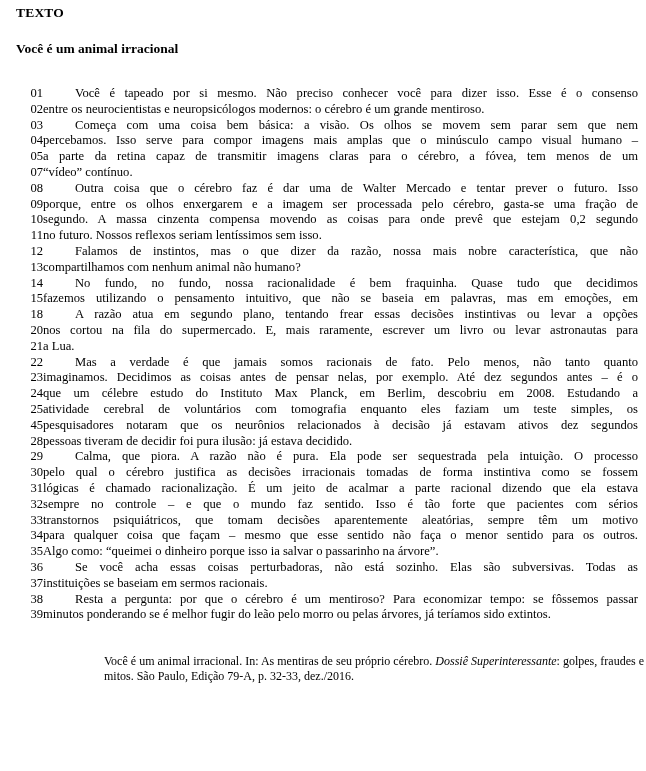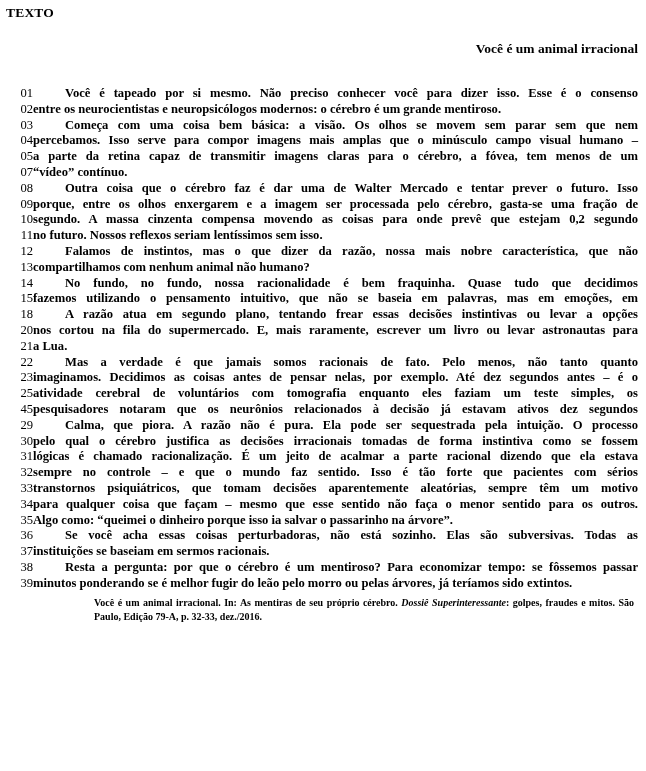--- a/index.html
+++ b/index.html
@@ -5,31 +5,31 @@
   * { margin: 0; padding: 0; box-sizing: border-box; }
   html, body { background: #ffffff; }
   body {
     font-family: "Liberation Serif", "DejaVu Serif", serif;
     color: #000000;
   }
   .page {
     width: 646px;
     height: 771px;
     background: #ffffff;
-    padding: 5px 8px 6px 6px;
+    padding: 5px 8px 6px 16px;
     overflow: hidden;
   }
   .section-label {
     font-size: 13.5px;
     font-weight: bold;
     letter-spacing: 0.2px;
   }
   .doc-title {
     margin-top: 20px;
-    text-align: right;
+    text-align: left;
     font-size: 13.5px;
     font-weight: bold;
   }
   .text-body {
     margin-top: 29px;
   }
   .line {
     display: flex;
     line-height: 15.8px;
     font-size: 12.6px;
@@ -37,36 +37,34 @@
   .line .num {
     flex: none;
     width: 27px;
     text-align: right;
   }
   .line .txt {
     flex: 1;
     display: block;
     text-align: justify;
     text-align-last: justify;
-    font-weight: bold;
   }
   .line.para-end .txt {
     text-align-last: left;
   }
   .line.indent .txt {
     text-indent: 32px;
   }
   .citation {
-    margin-top: 4px;
+    margin-top: 31px;
     margin-left: 88px;
     width: 540px;
-    font-size: 10px;
+    font-size: 12px;
     line-height: 14.5px;
     text-align: justify;
-    font-weight: bold;
   }
   .citation .italic { font-style: italic; }
 </style>
 </head>
 <body>
 
 <div class="page">
 
   <div class="section-label">TEXTO</div>
 
@@ -144,27 +142,35 @@
       </div>
       <div class="line indent">
         <span class="num">22</span>
         <span class="txt">Mas a verdade é que jamais somos racionais de fato. Pelo menos, não tanto quanto</span>
       </div>
       <div class="line">
         <span class="num">23</span>
         <span class="txt">imaginamos. Decidimos as coisas antes de pensar nelas, por exemplo. Até dez segundos antes – é o</span>
       </div>
       <div class="line">
+        <span class="num">24</span>
+        <span class="txt">que um célebre estudo do Instituto Max Planck, em Berlim, descobriu em 2008. Estudando a</span>
+      </div>
+      <div class="line">
         <span class="num">25</span>
         <span class="txt">atividade cerebral de voluntários com tomografia enquanto eles faziam um teste simples, os</span>
       </div>
       <div class="line">
         <span class="num">45</span>
         <span class="txt">pesquisadores notaram que os neurônios relacionados à decisão já estavam ativos dez segundos</span>
       </div>
+      <div class="line para-end">
+        <span class="num">28</span>
+        <span class="txt">pessoas tiveram de decidir foi pura ilusão: já estava decidido.</span>
+      </div>
       <div class="line indent">
         <span class="num">29</span>
         <span class="txt">Calma, que piora. A razão não é pura. Ela pode ser sequestrada pela intuição. O processo</span>
       </div>
       <div class="line">
         <span class="num">30</span>
         <span class="txt">pelo qual o cérebro justifica as decisões irracionais tomadas de forma instintiva como se fossem</span>
       </div>
       <div class="line">
         <span class="num">31</span>

